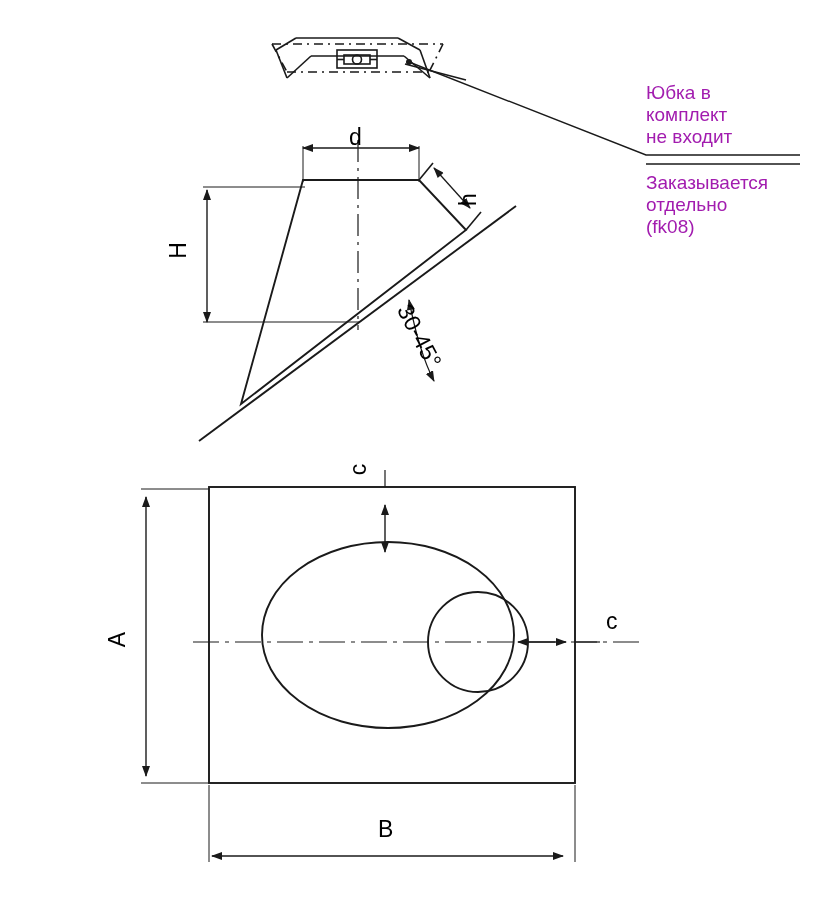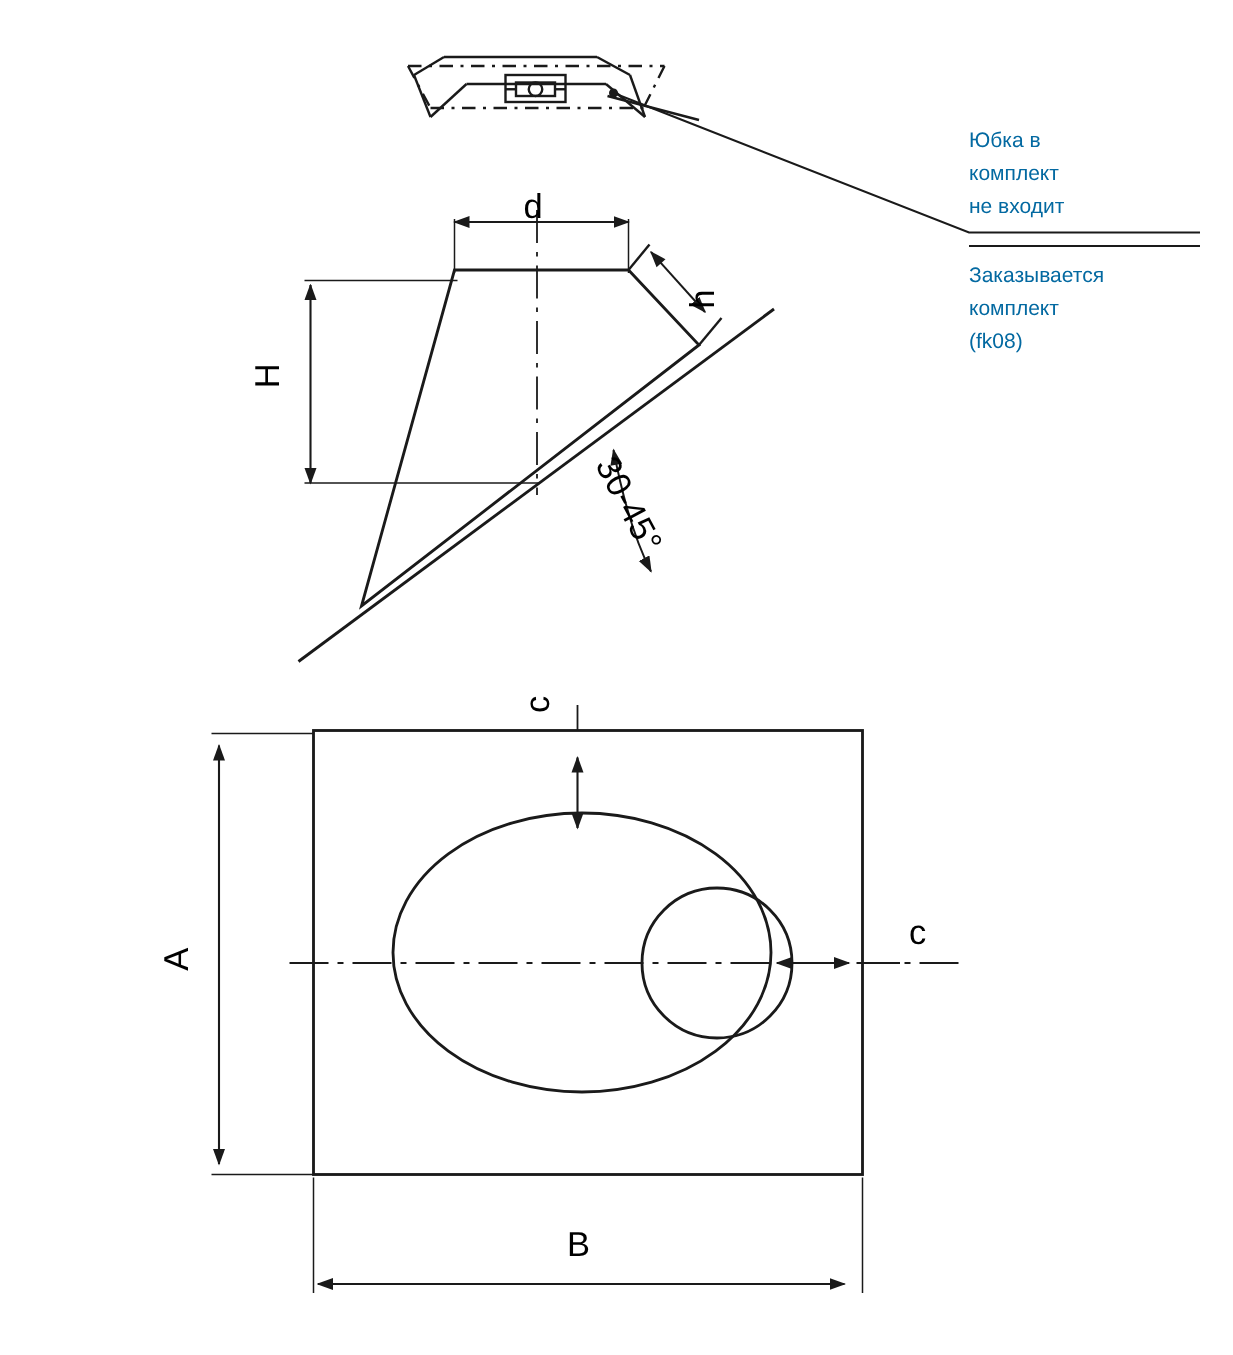--- a/index.html
+++ b/index.html
@@ -20,23 +20,23 @@
   #drawing {
     position: absolute;
     left: 0;
     top: 0;
     width: 822px;
     height: 903px;
   }
   .note {
     position: absolute;
     font-family: "Liberation Sans", sans-serif;
-    font-size: 14px;
+    font-size: 19px;
     line-height: 22px;
-    color: #0369a1;
+    color: #a21caf;
     white-space: pre-line;
   }
   #note-top {
     left: 646px;
     top: 82px;
   }
   #note-bottom {
     left: 646px;
     top: 172px;
   }
@@ -160,21 +160,21 @@
 
       <path d="M518,642 L566,642" stroke-width="1.4" marker-start="url(#arrStart)" marker-end="url(#arrEnd)"></path>
       <path d="M575,642 L600,642" stroke-width="1.2"></path>
     </g>
   </svg>
 
   <div class="note" id="note-top">Юбка в
 комплект
 не входит</div>
   <div class="note" id="note-bottom">Заказывается
-комплект
+отдельно
 (fk08)</div>
 
   <div class="dimlabel" id="lbl-d">d</div>
   <div class="dimlabel rot90" id="lbl-H">H</div>
   <div class="dimlabel rot90" id="lbl-h">h</div>
   <div class="dimlabel" id="lbl-angle">30-45°</div>
   <div class="dimlabel rot90" id="lbl-A">A</div>
   <div class="dimlabel" id="lbl-B">B</div>
   <div class="dimlabel rot90" id="lbl-c1">c</div>
   <div class="dimlabel" id="lbl-c2">c</div>

